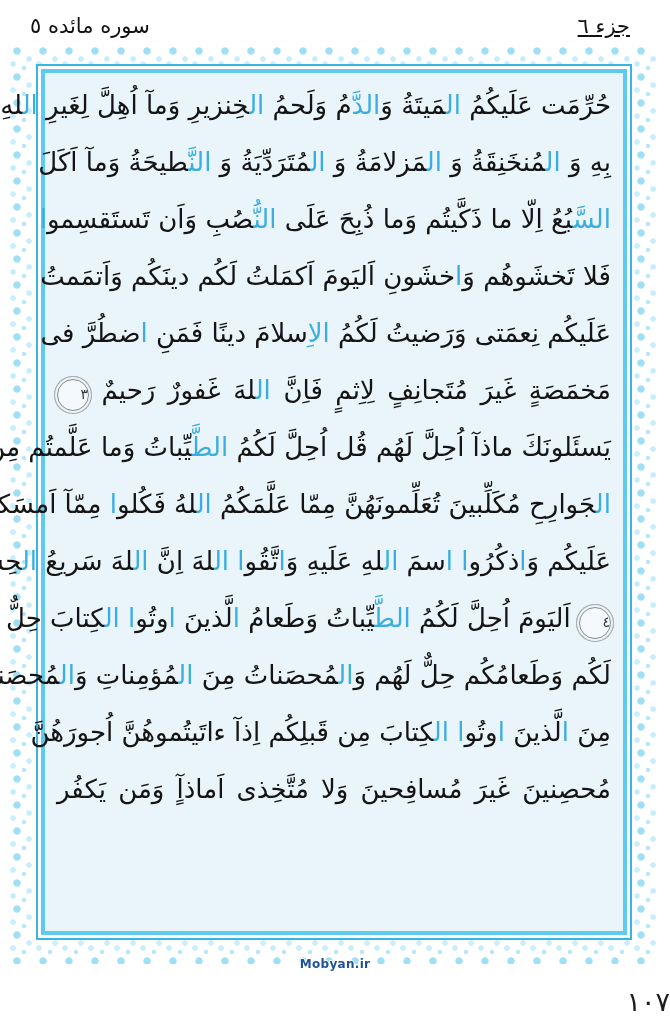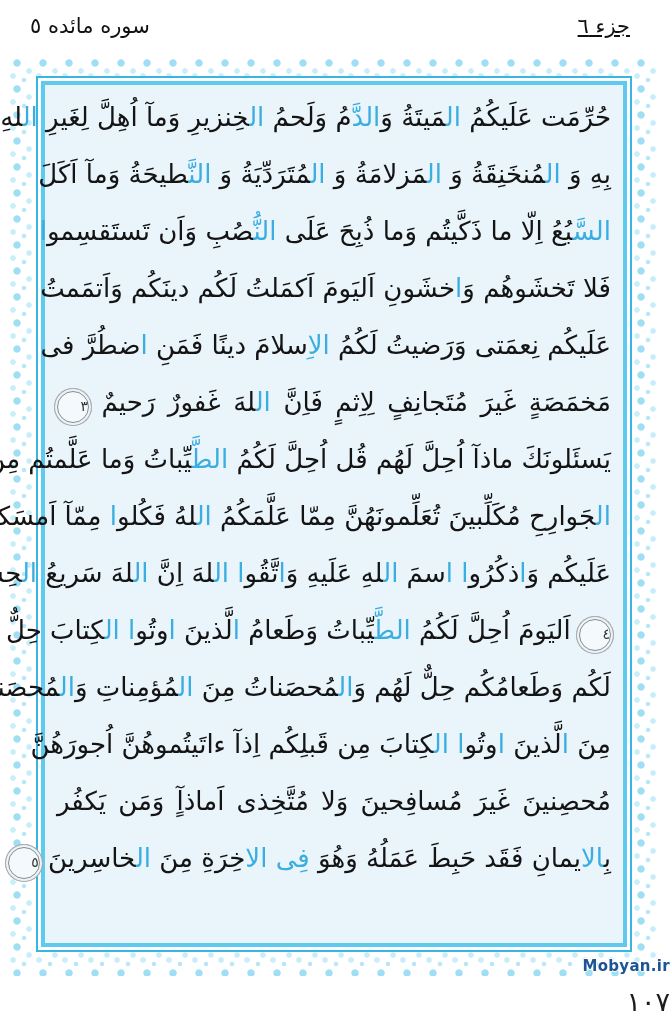--- a/index.html
+++ b/index.html
@@ -9,21 +9,21 @@
   }
   
   .header{
     position:absolute;top:8px;left:0;right:0;height:44px;
     color:#111;font-size:21px;
   }
   .header .juz{position:absolute;right:40px;top:6px;text-decoration:underline;}
   .header .surah{position:absolute;left:30px;top:6px;}
   
   .ornament{
-    position:absolute;left:10px;top:56px;width:648px;height:920px;
+    position:absolute;left:10px;top:44px;width:648px;height:920px;
     background-color:#ffffff;
     background-image:
       radial-gradient(circle at 7px 7px,  #9fdff6 3.2px, rgba(255,255,255,0) 4.2px),
       radial-gradient(circle at 19px 15px,#c9eefb 2.4px, rgba(255,255,255,0) 3.2px),
       radial-gradient(circle at 3px 20px, #c9eefb 2.4px, rgba(255,255,255,0) 3.2px),
       radial-gradient(circle at 14px 24px,#b5e7f9 1.8px, rgba(255,255,255,0) 2.6px);
     background-size:26px 26px;
     border-radius:3px;
   }
   
@@ -54,22 +54,22 @@
     border-radius:50%;
     border:1px solid #8b8b8b;
     box-shadow:0 0 0 2px #eaf4fb, 0 0 0 3px #9c9c9c;
     outline:1px dotted #b9b9b9;outline-offset:2px;
     font-size:14px;color:#333;text-align:center;
     vertical-align:middle;
     background:#f4f9fd;
   }
   
   .watermark{
-    position:absolute;left:0;right:0;top:957px;
-    font-size:15px;font-weight:bold;color:#1c5494;letter-spacing:.3px;
+    position:absolute;left:0;right:0;top:957px;text-align:center;
+    font-size:12px;font-weight:bold;color:#1c5494;letter-spacing:.3px;
     text-shadow:-1px 0 #fff,1px 0 #fff,0 -1px #fff,0 1px #fff;
   }
   .page-number{
     position:absolute;left:0;right:0;top:986px;
     font-size:27px;color:#1c1c1c;
   }
 </style>
 </head>
 <body>
 
@@ -88,19 +88,18 @@
         <div class="line"><span>فَلا تَخشَوهُم وَ</span><span class="blue">ا</span><span>خشَونِ اَليَومَ اَكمَلتُ لَكُم دينَكُم وَاَتمَمتُ</span></div>
         <div class="line"><span>عَلَيكُم نِعمَتى وَرَضيتُ لَكُمُ </span><span class="blue">الاِ</span><span>سلامَ دينًا فَمَنِ </span><span class="blue">ا</span><span>ضطُرَّ فى</span></div>
         <div class="line"><span>مَخمَصَةٍ غَيرَ مُتَجانِفٍ لِاِثمٍ فَاِنَّ </span><span class="blue">ال</span><span>لهَ غَفورٌ رَحيمٌ </span><span class="medallion">٣</span></div>
         <div class="line"><span>يَسئَلونَكَ ماذآ اُحِلَّ لَهُم قُل اُحِلَّ لَكُمُ </span><span class="blue">الطَّ</span><span>يِّباتُ وَما عَلَّمتُم مِنَ</span></div>
         <div class="line"><span class="blue">ال</span><span>جَوارِحِ مُكَلِّبينَ تُعَلِّمونَهُنَّ مِمّا عَلَّمَكُمُ </span><span class="blue">ال</span><span>لهُ فَكُلو</span><span class="blue">ا</span><span> مِمّآ اَمسَكنَ</span></div>
         <div class="line"><span>عَلَيكُم وَ</span><span class="blue">ا</span><span>ذكُرُو</span><span class="blue">ا</span><span> </span><span class="blue">ا</span><span>سمَ </span><span class="blue">ال</span><span>لهِ عَلَيهِ وَ</span><span class="blue">ا</span><span>تَّقُو</span><span class="blue">ا</span><span> </span><span class="blue">ال</span><span>لهَ اِنَّ </span><span class="blue">ال</span><span>لهَ سَريعُ </span><span class="blue">ال</span><span>حِسابِ</span></div>
         <div class="line"><span class="medallion">٤</span><span> اَليَومَ اُحِلَّ لَكُمُ </span><span class="blue">الطَّ</span><span>يِّباتُ وَطَعامُ </span><span class="blue">ا</span><span>لَّذينَ </span><span class="blue">ا</span><span>وتُو</span><span class="blue">ا</span><span> </span><span class="blue">ال</span><span>كِتابَ حِلٌّ</span></div>
         <div class="line"><span>لَكُم وَطَعامُكُم حِلٌّ لَهُم وَ</span><span class="blue">ال</span><span>مُحصَناتُ مِنَ </span><span class="blue">ال</span><span>مُؤمِناتِ وَ</span><span class="blue">ال</span><span>مُحصَناتُ</span></div>
         <div class="line"><span>مِنَ </span><span class="blue">ا</span><span>لَّذينَ </span><span class="blue">ا</span><span>وتُو</span><span class="blue">ا</span><span> </span><span class="blue">ال</span><span>كِتابَ مِن قَبلِكُم اِذآ ءاتَيتُموهُنَّ اُجورَهُنَّ</span></div>
         <div class="line"><span>مُحصِنينَ غَيرَ مُسافِحينَ وَلا مُتَّخِذى اَماذآٍ وَمَن يَكفُر</span></div>
-        <div class="line"><span>بِ</span><span class="blue">الا</span><span>يمانِ فَقَد حَبِطَ عَمَلُهُ وَهُوَ </span><span class="blue">فِى الا</span><span>خِرَةِ مِنَ </span><span class="blue">ال</span><span>خاسِرينَ </span><span class="medallion">٥</span></div>
       </div>
   </div>
 </div>
 
 <div class="watermark">Mobyan.ir</div>
 <div class="page-number">١٠٧</div>
 
 </body></html>

